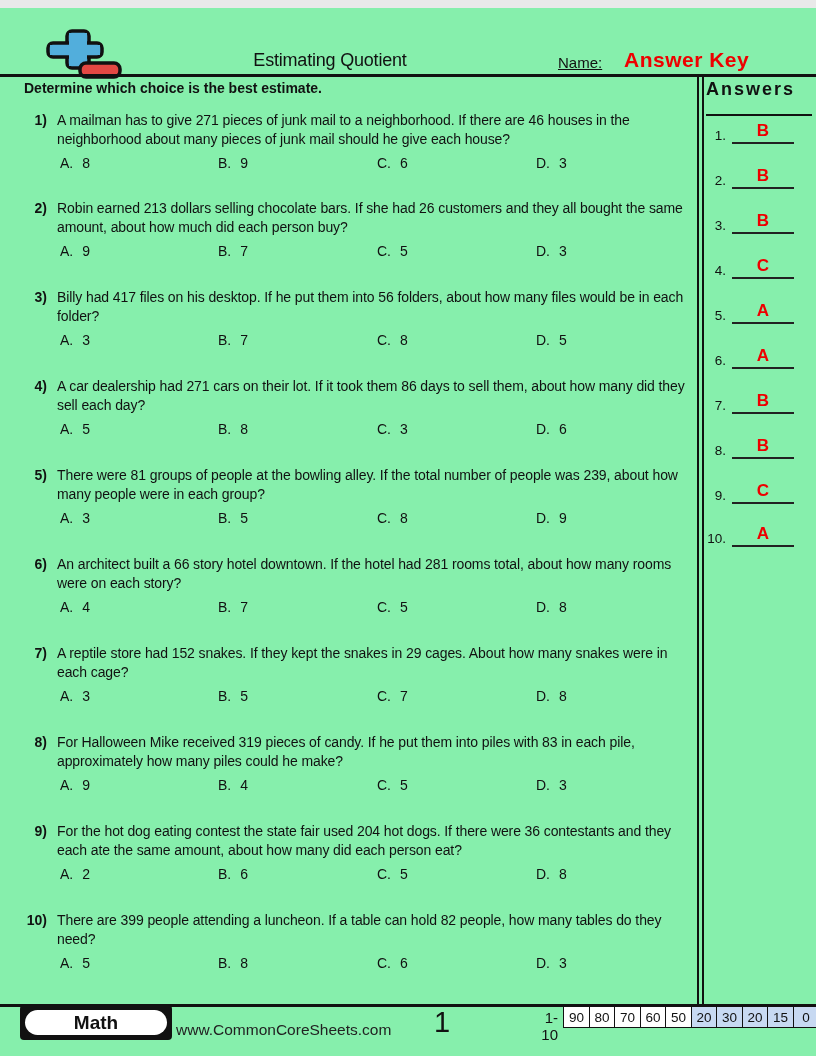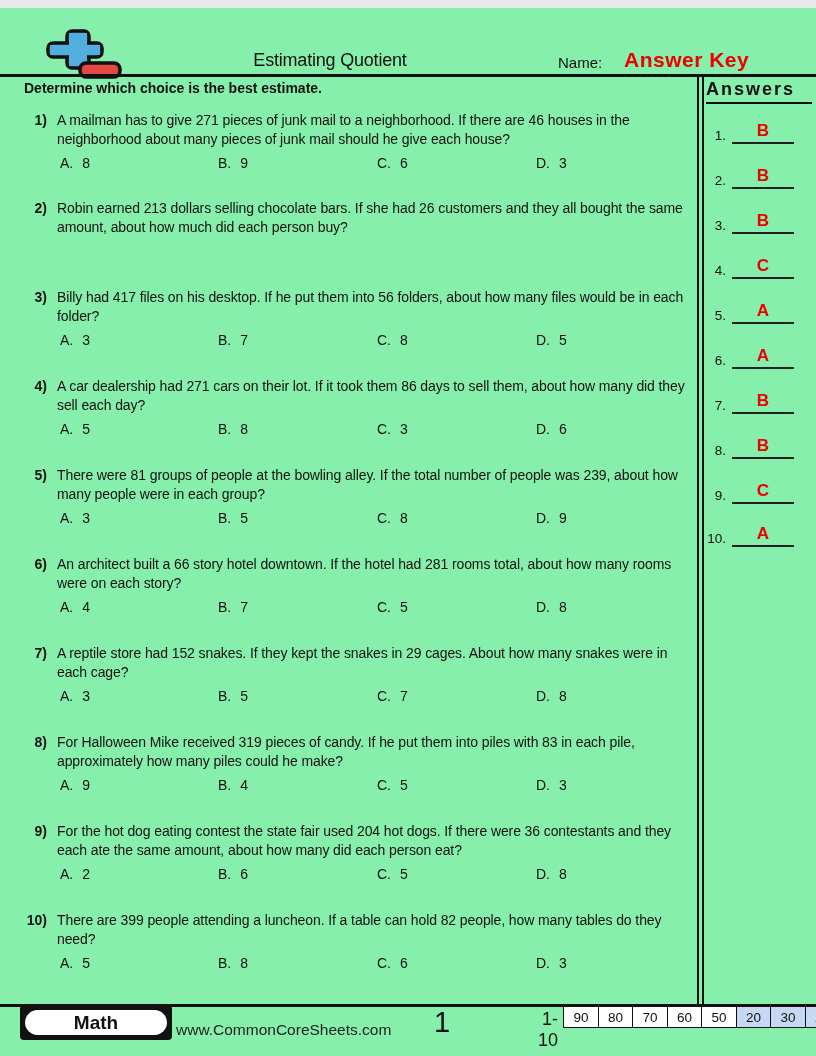--- a/index.html
+++ b/index.html
@@ -6,31 +6,31 @@
   html,body { background:#e9e9e9; }
   #page {
     position:relative; width:816px; height:1056px; background:#86efac;
     font-family:"Liberation Sans", sans-serif; color:#111; margin:8px auto;
     overflow:hidden;
   }
   
   #logo { position:absolute; left:44px; top:20px; }
   .ws-title { position:absolute; left:160px; top:42px; width:340px; text-align:center;
     font-size:18px; font-weight:500; letter-spacing:-0.2px; }
-  .name-label { position:absolute; left:558px; top:46px; font-size:15px; }
+  .name-label { position:absolute; left:558px; top:46px; font-size:15px;text-decoration:underline; }
   .name-value { position:absolute; left:624px; top:40px; font-size:21px; font-weight:bold;
     color:#ee0000; letter-spacing:0.5px; }
   .header-rule { position:absolute; left:0; top:66px; width:816px; height:3px; background:#111; }
   .instructions { position:absolute; left:24px; top:72px; font-size:14px; font-weight:bold; }
 
   
   .answers-divider { position:absolute; left:697px; top:68px; width:7px; height:929px;
     border-left:2px solid #111; border-right:2px solid #111; }
   .answers-title { position:absolute; left:706px; top:71px; width:106px; font-size:18px;
-    font-weight:bold; letter-spacing:2px; border-bottom:2.5px solid #111; padding-bottom:2px; }
+    font-weight:bold; letter-spacing:2px; border-bottom:2.5px solid #111; padding-bottom:14px; }
   .ans-row { position:absolute; left:706px; width:100px; height:26px;
     display:flex; align-items:flex-end; }
   .ans-num { width:20px; text-align:right; font-size:13.5px; padding-bottom:1px; }
   .ans-blank { width:62px; margin-left:6px; text-align:center;
     border-bottom:2px solid #222; }
   .ans-letter { font-size:17px; font-weight:bold; color:#ee0000; line-height:22px; }
 
   
   .q { position:absolute; left:24px; width:672px; }
   .q-num { position:absolute; left:0; top:0; width:23px; text-align:right;
@@ -45,24 +45,24 @@
   
   .footer-rule { position:absolute; left:0; top:996px; width:816px; height:3px; background:#111; }
   .math-badge { position:absolute; left:20px; top:997px; width:152px; height:35px;
     background:#111; border-radius:4px; }
   .math-badge-inner { position:absolute; left:5px; top:5px; right:5px; bottom:5px;
     background:#fff; border-radius:13px; display:flex; align-items:center; justify-content:center;
     font-size:19px; font-weight:bold; }
   .website { position:absolute; left:176px; top:1013px; font-size:15.5px; color:#222; }
   .page-num { position:absolute; left:427px; top:998px; width:30px; text-align:center;
     font-size:29px; }
-  .score-label { position:absolute; left:528px; top:1001px; width:30px; font-size:18px;
+  .score-label { position:absolute; left:528px; top:1001px; width:30px; font-size:15px;
     text-align:right; }
   .score-table { position:absolute; left:563px; top:998px; display:flex; }
-  .score-cell { width:36px; height:22px; border:1.5px solid #111; margin-left:-1.5px;
+  .score-cell { width:27px; height:22px; border:1.5px solid #111; margin-left:-1.5px;
     display:flex; align-items:center; justify-content:center; font-size:13.5px; background:#fff; }
   .score-cell:first-child { margin-left:0; }
   .score-cell.shaded { background:#c7d9f2; }
 </style>
 </head>
 <body>
 
 <div id="page">
 
   <svg id="logo" width="78" height="52" viewBox="0 0 78 52">
@@ -126,20 +126,23 @@
     <span class="q-num">1)</span>
     <div class="q-text">A mailman has to give 271 pieces of junk mail to a neighborhood. If there are 46 houses in the neighborhood about many pieces of junk mail should he give each house?</div>
     <div class="q-choices">
       <span class="choice ca"><span class="cl">A.</span><span class="cv">8</span></span><span class="choice cb"><span class="cl">B.</span><span class="cv">9</span></span><span class="choice cc"><span class="cl">C.</span><span class="cv">6</span></span><span class="choice cd"><span class="cl">D.</span><span class="cv">3</span></span>
     </div>
   </div>
 
   <div class="q" style="top:191px">
     <span class="q-num">2)</span>
     <div class="q-text">Robin earned 213 dollars selling chocolate bars. If she had 26 customers and they all bought the same amount, about how much did each person buy?</div>
+    <div class="q-choices">
+      <span class="choice ca"><span class="cl">A.</span><span class="cv">9</span></span><span class="choice cb"><span class="cl">B.</span><span class="cv">7</span></span><span class="choice cc"><span class="cl">C.</span><span class="cv">5</span></span><span class="choice cd"><span class="cl">D.</span><span class="cv">3</span></span>
+    </div>
   </div>
 
   <div class="q" style="top:280px">
     <span class="q-num">3)</span>
     <div class="q-text">Billy had 417 files on his desktop. If he put them into 56 folders, about how many files would be in each folder?</div>
     <div class="q-choices">
       <span class="choice ca"><span class="cl">A.</span><span class="cv">3</span></span><span class="choice cb"><span class="cl">B.</span><span class="cv">7</span></span><span class="choice cc"><span class="cl">C.</span><span class="cv">8</span></span><span class="choice cd"><span class="cl">D.</span><span class="cv">5</span></span>
     </div>
   </div>
 

